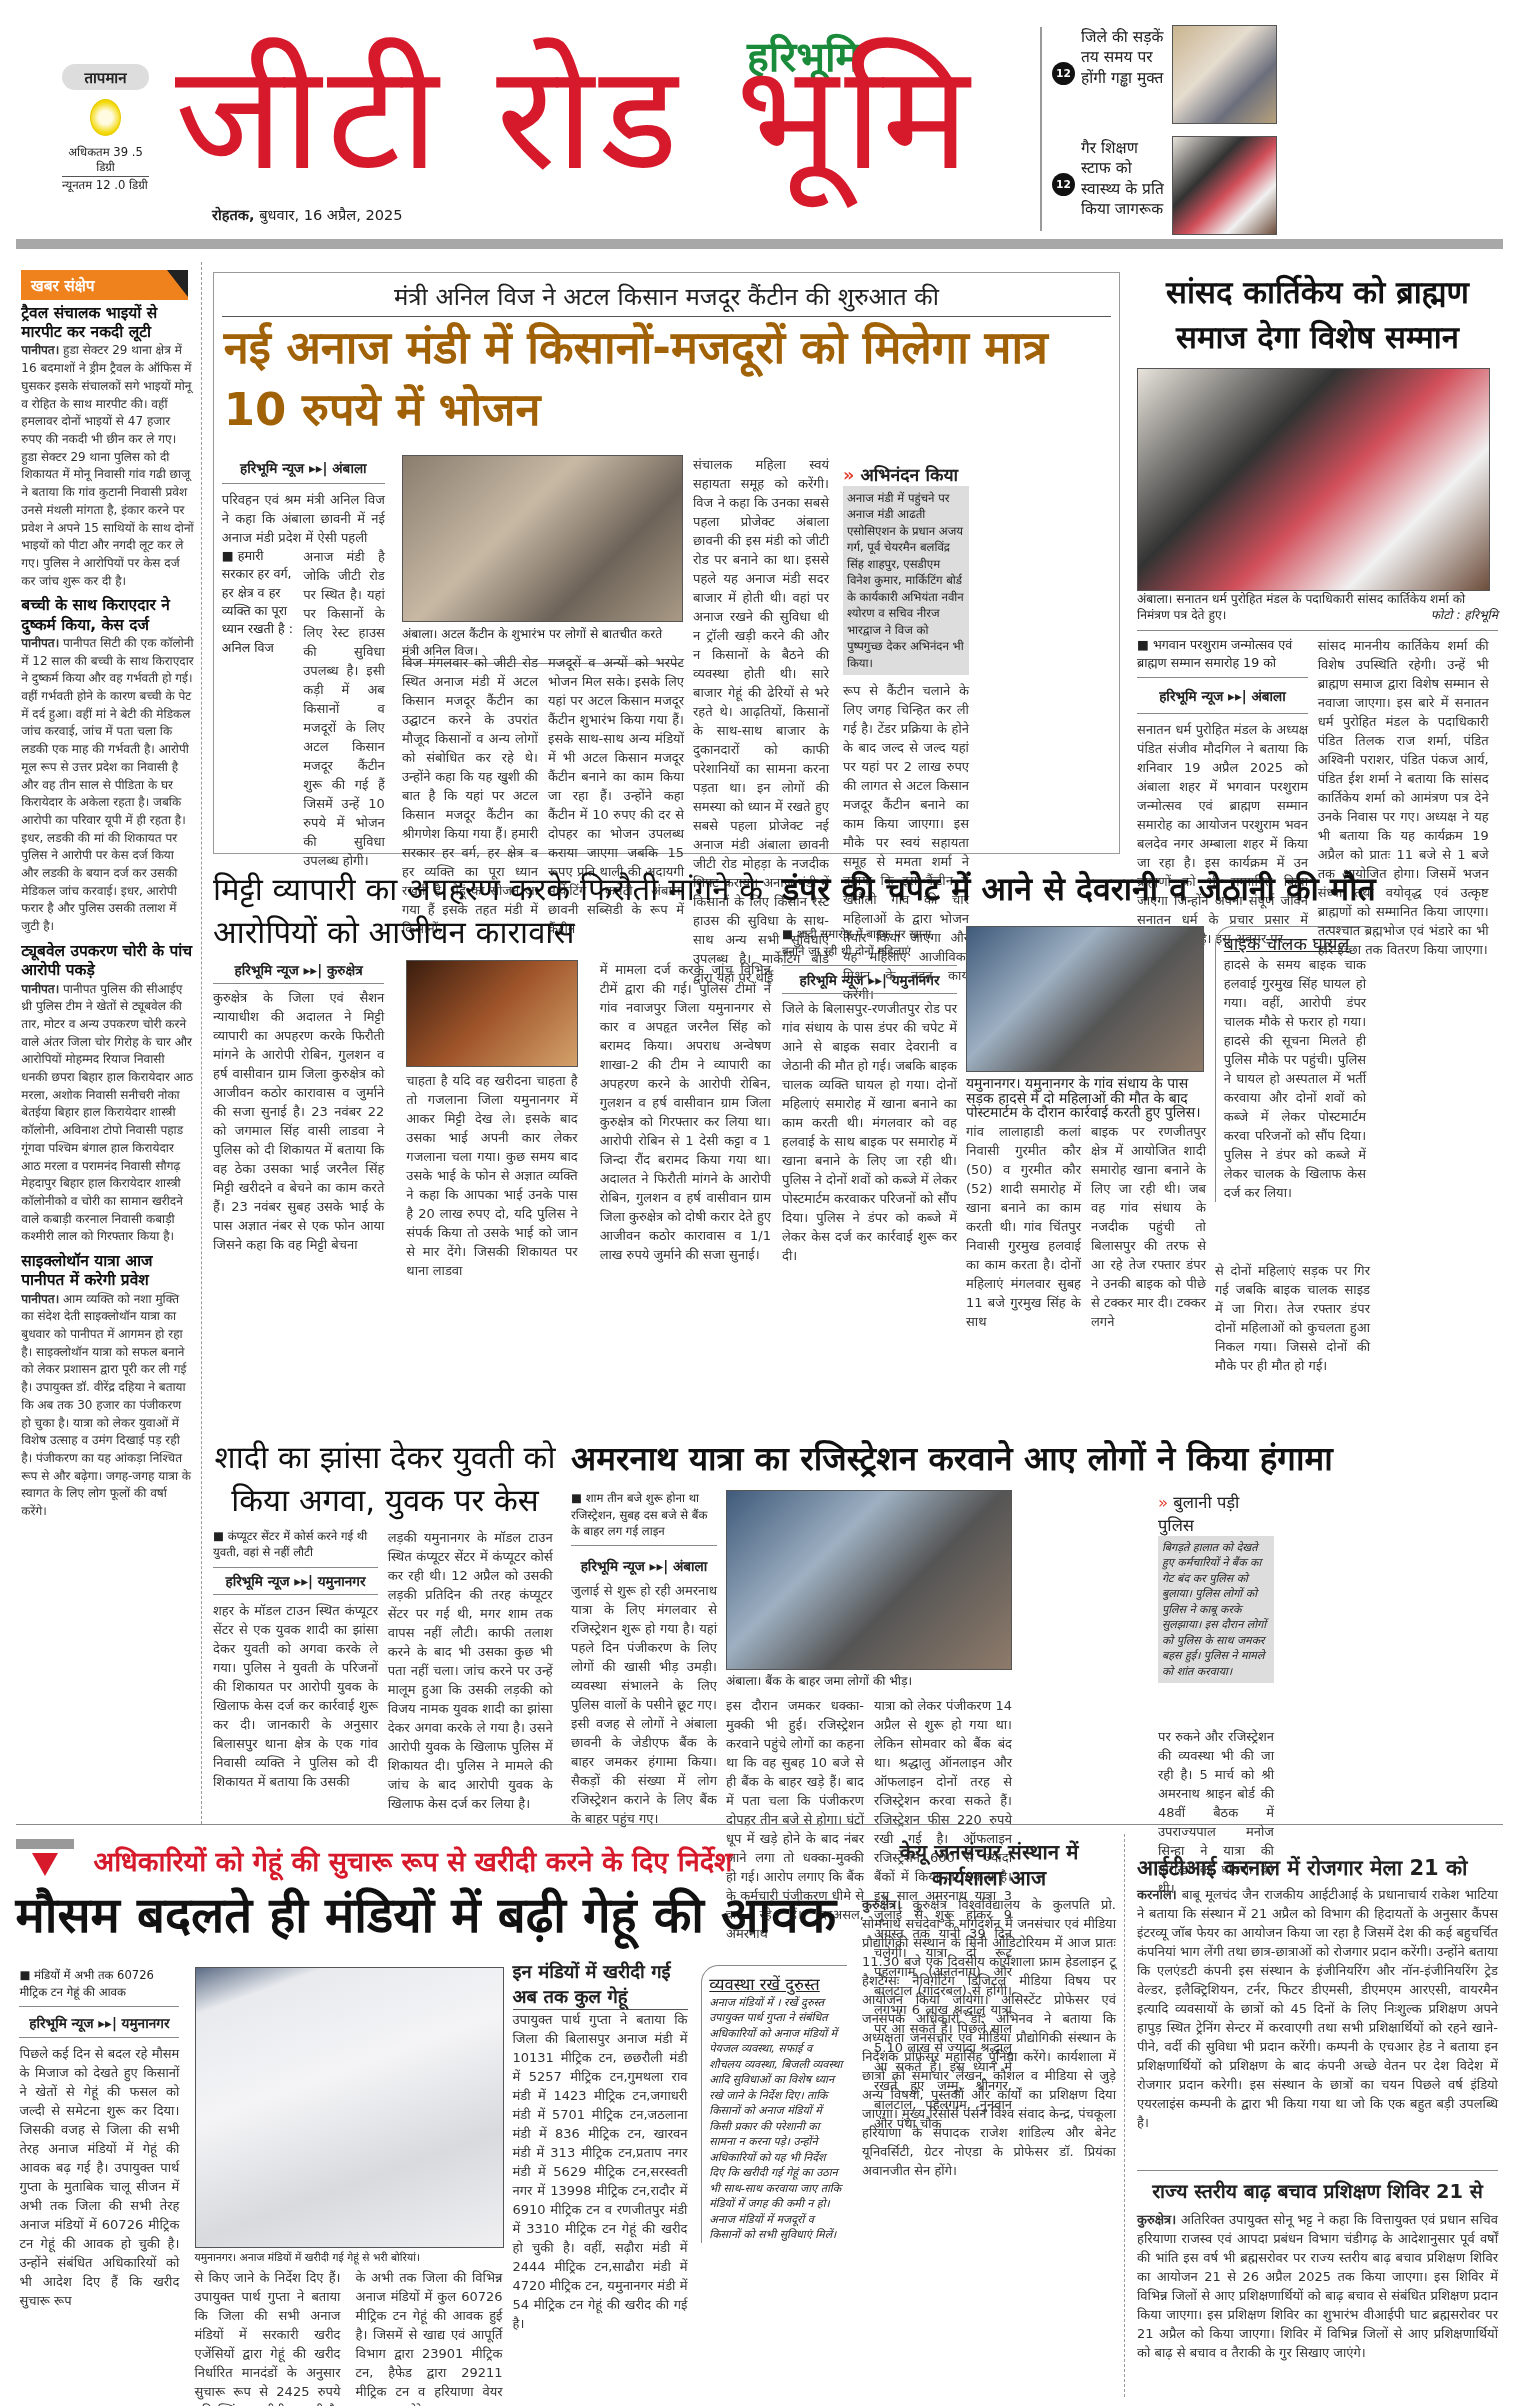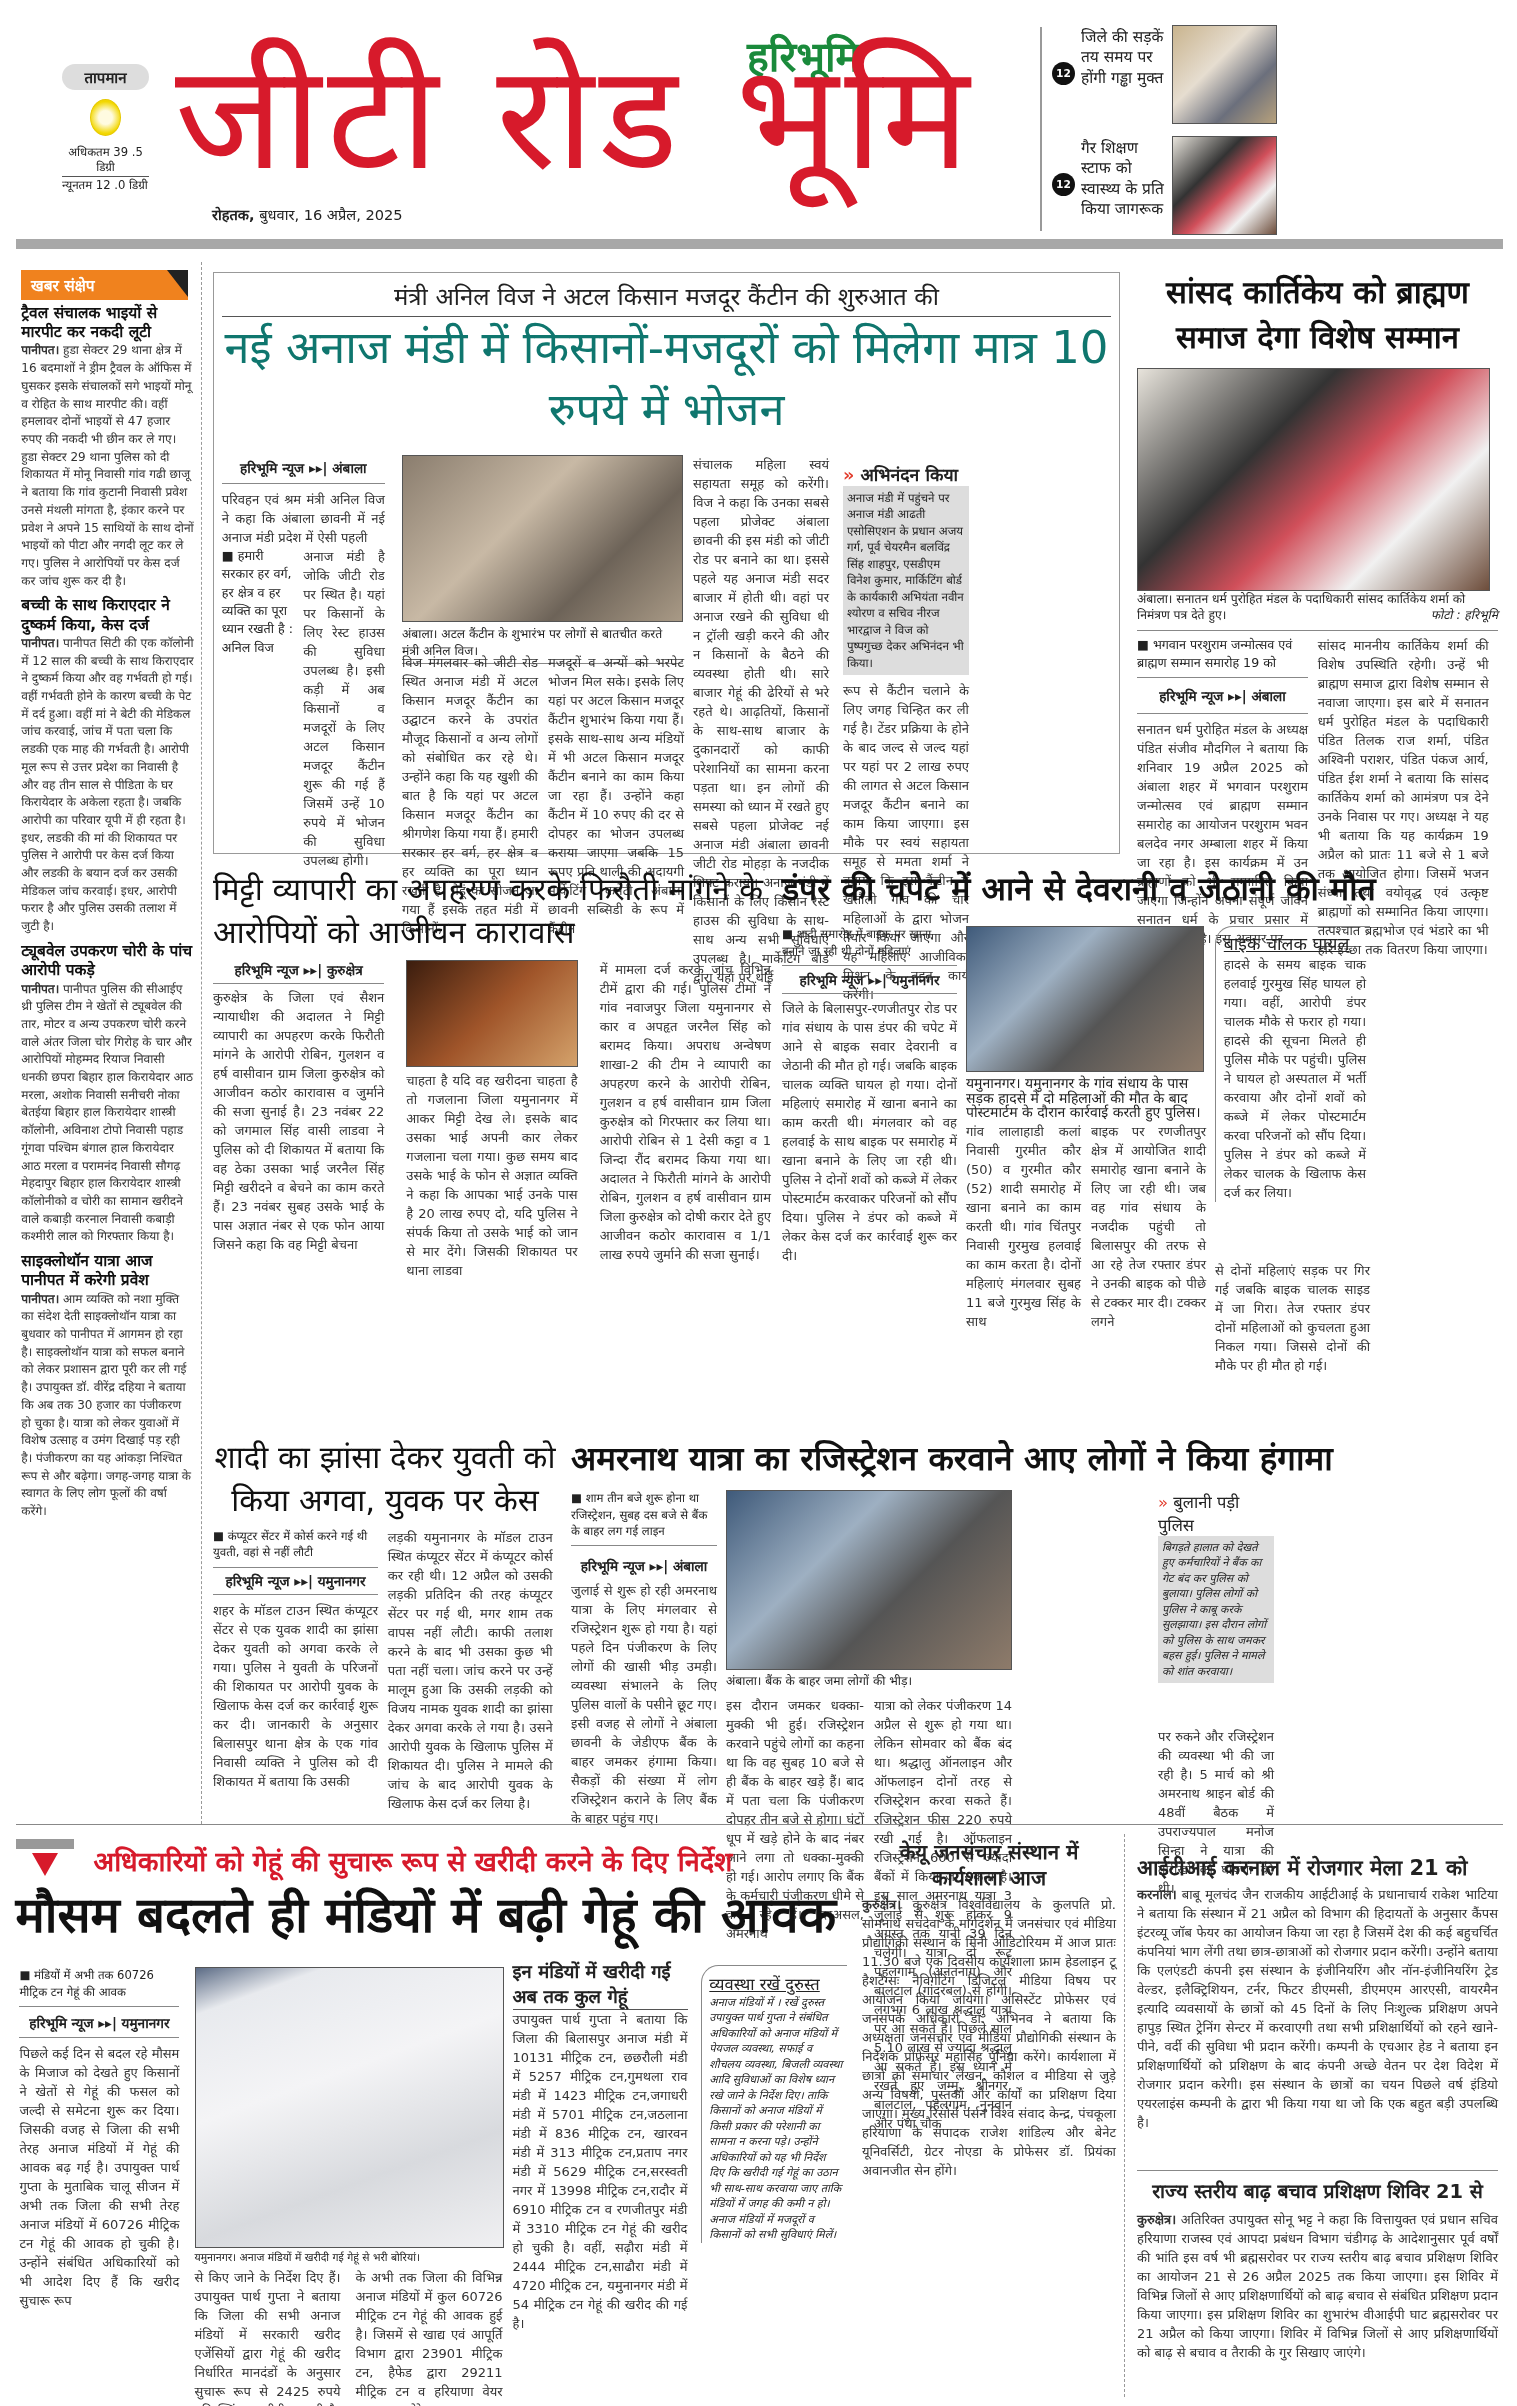--- a/index.html
+++ b/index.html
@@ -62,21 +62,21 @@
   </div>
   <div style="margin-top:5.8px">
     <div class="hl" style="font-size:15.5px;line-height:19.4px">साइक्लोथॉन यात्रा आज पानीपत में करेगी प्रवेश</div>
     <div class="txt sm" style="text-align:left"><b>पानीपत।</b><span> आम व्यक्ति को नशा मुक्ति का संदेश देती साइक्लोथॉन यात्रा का बुधवार को पानीपत में आगमन हो रहा है। साइक्लोथॉन यात्रा को सफल बनाने को लेकर प्रशासन द्वारा पूरी कर ली गई है। उपायुक्त डॉ. वीरेंद्र दहिया ने बताया कि अब तक 30 हजार का पंजीकरण हो चुका है। यात्रा को लेकर युवाओं में विशेष उत्साह व उमंग दिखाई पड़ रही है। पंजीकरण का यह आंकड़ा निश्चित रूप से और बढ़ेगा। जगह-जगह यात्रा के स्वागत के लिए लोग फूलों की वर्षा करेंगे।</span></div>
   </div>
 </div>
 <div class="abs vline" style="left:201px;top:262px;height:1562px"></div>
 
 <div class="abs" style="left:213px;top:272px;width:907px;height:582px;border:1px solid #999">
   <div style="margin:5.8px 7.8px 0;font-size:24px;text-align:center;border-bottom:1px solid #555;padding-bottom:3.9px">मंत्री अनिल विज ने अटल किसान मजदूर कैंटीन की शुरुआत की</div>
-  <div style="font-size:45px;line-height:62px;font-weight:normal;text-align:center;color:#0f766e;padding:0 9.7px">नई अनाज मंडी में किसानों-मजदूरों को मिलेगा मात्र 10 रुपये में भोजन</div>
+  <div style="font-size:45px;line-height:62px;font-weight:bold;text-align:left;color:#a16207;padding:0 9.7px">नई अनाज मंडी में किसानों-मजदूरों को मिलेगा मात्र 10 रुपये में भोजन</div>
   <div class="abs" style="left:7.8px;top:182px;width:163px">
     <div class="byline" style="border-bottom:1.5px solid #888;padding:2.9px 0 5.8px">हरिभूमि न्यूज ▸▸| अंबाला</div>
     <div class="txt" style="margin-top:6px">परिवहन एवं श्रम मंत्री अनिल विज ने कहा कि अंबाला छावनी में नई अनाज मंडी प्रदेश में ऐसी पहली</div>
     <div style="display:flex;gap:7.8px">
       <div class="bullet" style="font-size:12.6px;line-height:18.4px;width:74px">हमारी सरकार हर वर्ग, हर क्षेत्र व हर व्यक्ति का पूरा ध्यान रखती है : अनिल विज</div>
       <div class="txt" style="width:82px">अनाज मंडी है जोकि जीटी रोड पर स्थित है। यहां पर किसानों के लिए रेस्ट हाउस की सुविधा उपलब्ध है। इसी कड़ी में अब किसानों व मजदूरों के लिए अटल किसान मजदूर कैंटीन शुरू की गई हैं जिसमें उन्हें 10 रुपये में भोजन की सुविधा उपलब्ध होगी।</div>
     </div>
   </div>
   <div class="abs photo" style="left:188px;top:182px;width:281px;height:167px"></div>
   <div class="abs caption" style="left:188px;top:353px;width:281px;border-bottom:1px solid #888;padding-bottom:3.9px">अंबाला। अटल कैंटीन के शुभारंभ पर लोगों से बातचीत करते मंत्री अनिल विज।</div>

